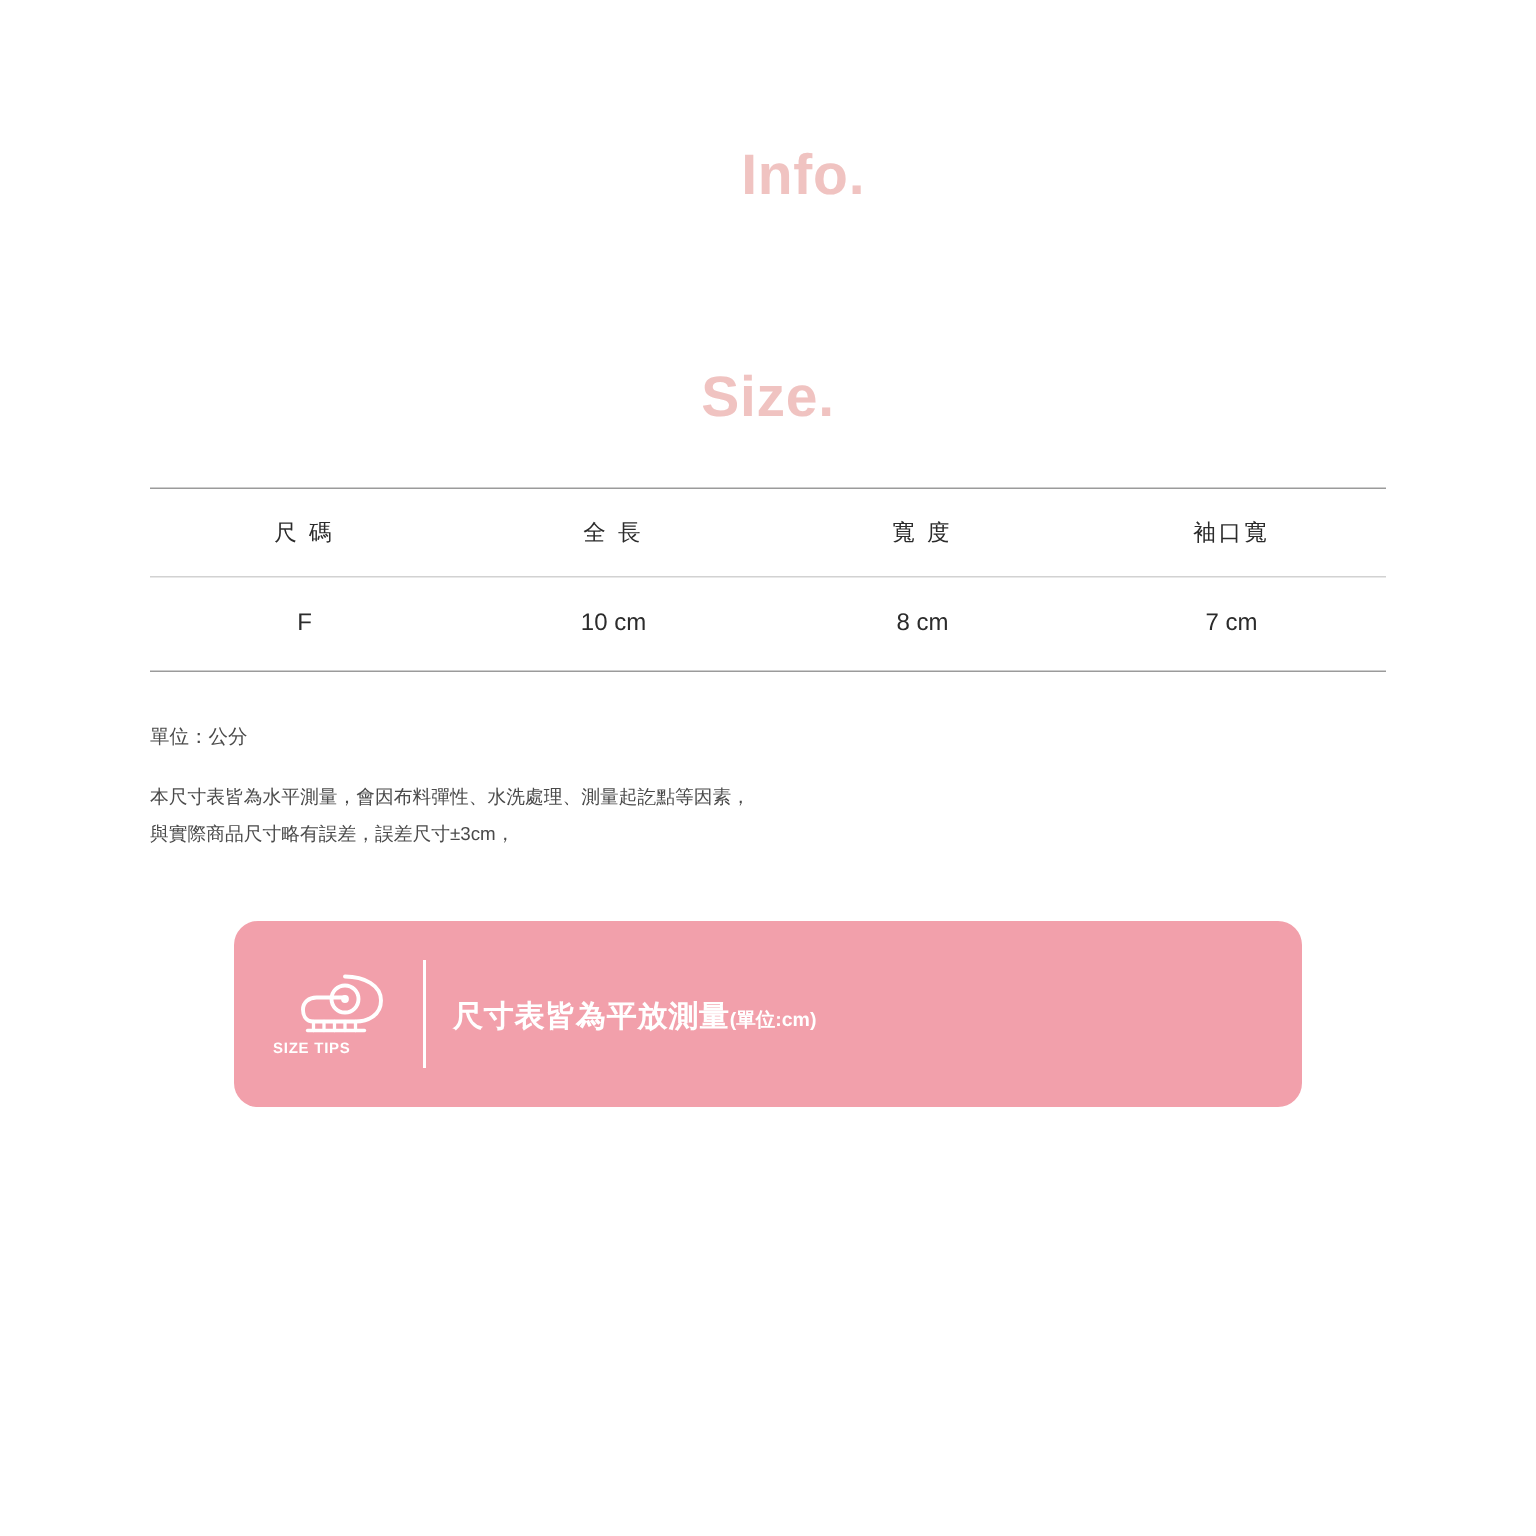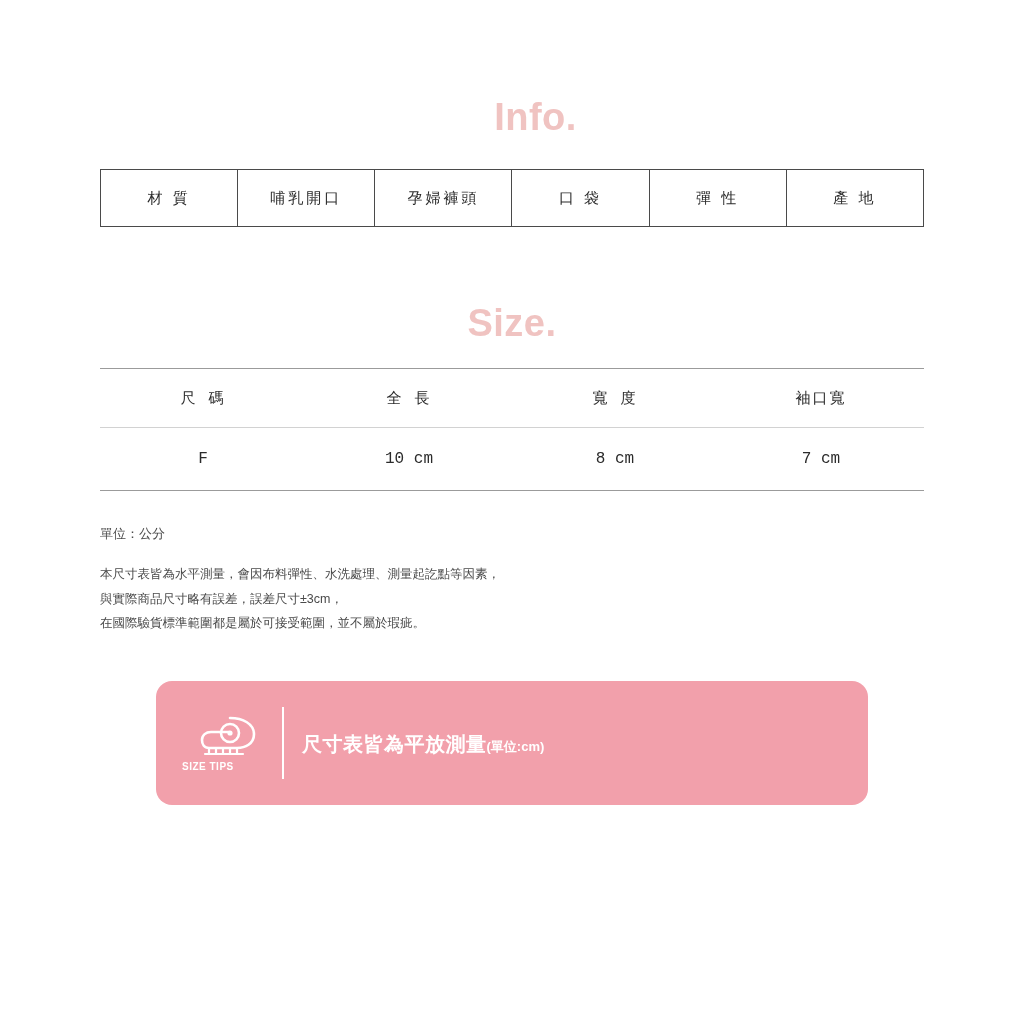--- a/index.html
+++ b/index.html
@@ -56,22 +56,21 @@
   table.info tr.body td {
     height: 84px;
     font-size: 16px;
     letter-spacing: 0px;
   }
   table.info td.mat-head { letter-spacing: 7px; }
 
   
   .size-table-wrap {
     width: 824px;
-    margin: 23px auto 0 auto;
-    font-family: Liberation Mono, monospace;
+    margin: 38px auto 0 auto;
   }
   table.size {
     width: 100%;
     border-collapse: collapse;
     table-layout: fixed;
   }
   table.size tr.head td {
     border-top: 1px solid #9b9b9b;
     border-bottom: 1px solid #d2d2d2;
     height: 56px;
@@ -155,28 +154,20 @@
 </head>
 <body>
 
 <div class="page">
 
   <div class="section-title" id="info-title">Info.</div>
 
   <div class="info-table-wrap">
     <table class="info">
       <tbody>
-        <tr class="head">
-          <td class="mat-head">材 質</td>
-          <td>哺乳開口</td>
-          <td>孕婦褲頭</td>
-          <td>口 袋</td>
-          <td>彈 性</td>
-          <td>產 地</td>
-        </tr>
       </tbody>
     </table>
   </div>
 
   <div class="section-title" id="size-title">Size.</div>
 
   <div class="size-table-wrap">
     <table class="size">
       <tbody>
         <tr class="head">
@@ -192,21 +183,20 @@
           <td>7 cm</td>
         </tr>
       </tbody>
     </table>
   </div>
 
   <div class="notes">
     <div class="unit">單位：公分</div>
     <p>本尺寸表皆為水平測量，會因布料彈性、水洗處理、測量起訖點等因素，</p>
     <p>與實際商品尺寸略有誤差，誤差尺寸±3cm，</p>
-    <p>在國際驗貨標準範圍都是屬於可接受範圍，並不屬於瑕疵。</p>
   </div>
 
   <div class="tips-banner">
     <div class="tips-icon">
       <svg width="62" height="44" viewBox="0 0 62 44" fill="none" aria-hidden="true">
         <path d="M31 4 C44 4 55 10 55 20 C55 30 46 34 38 34 L10 34 C5 34 3 30 3 26 C3 21 7 18 12 18 L30 18" stroke="#ffffff" stroke-width="2.6" fill="none" stroke-linecap="round"></path>
         <ellipse cx="31" cy="19" rx="9" ry="9" stroke="#ffffff" stroke-width="2.6" fill="none"></ellipse>
         <circle cx="31" cy="19" r="2.6" fill="#ffffff"></circle>
         <path d="M10 34 L10 40 M17 34 L17 40 M24 34 L24 40 M31 34 L31 40 M38 34 L38 40" stroke="#ffffff" stroke-width="2.2" stroke-linecap="round"></path>
         <path d="M6 40 L44 40" stroke="#ffffff" stroke-width="2.2" stroke-linecap="round"></path>

